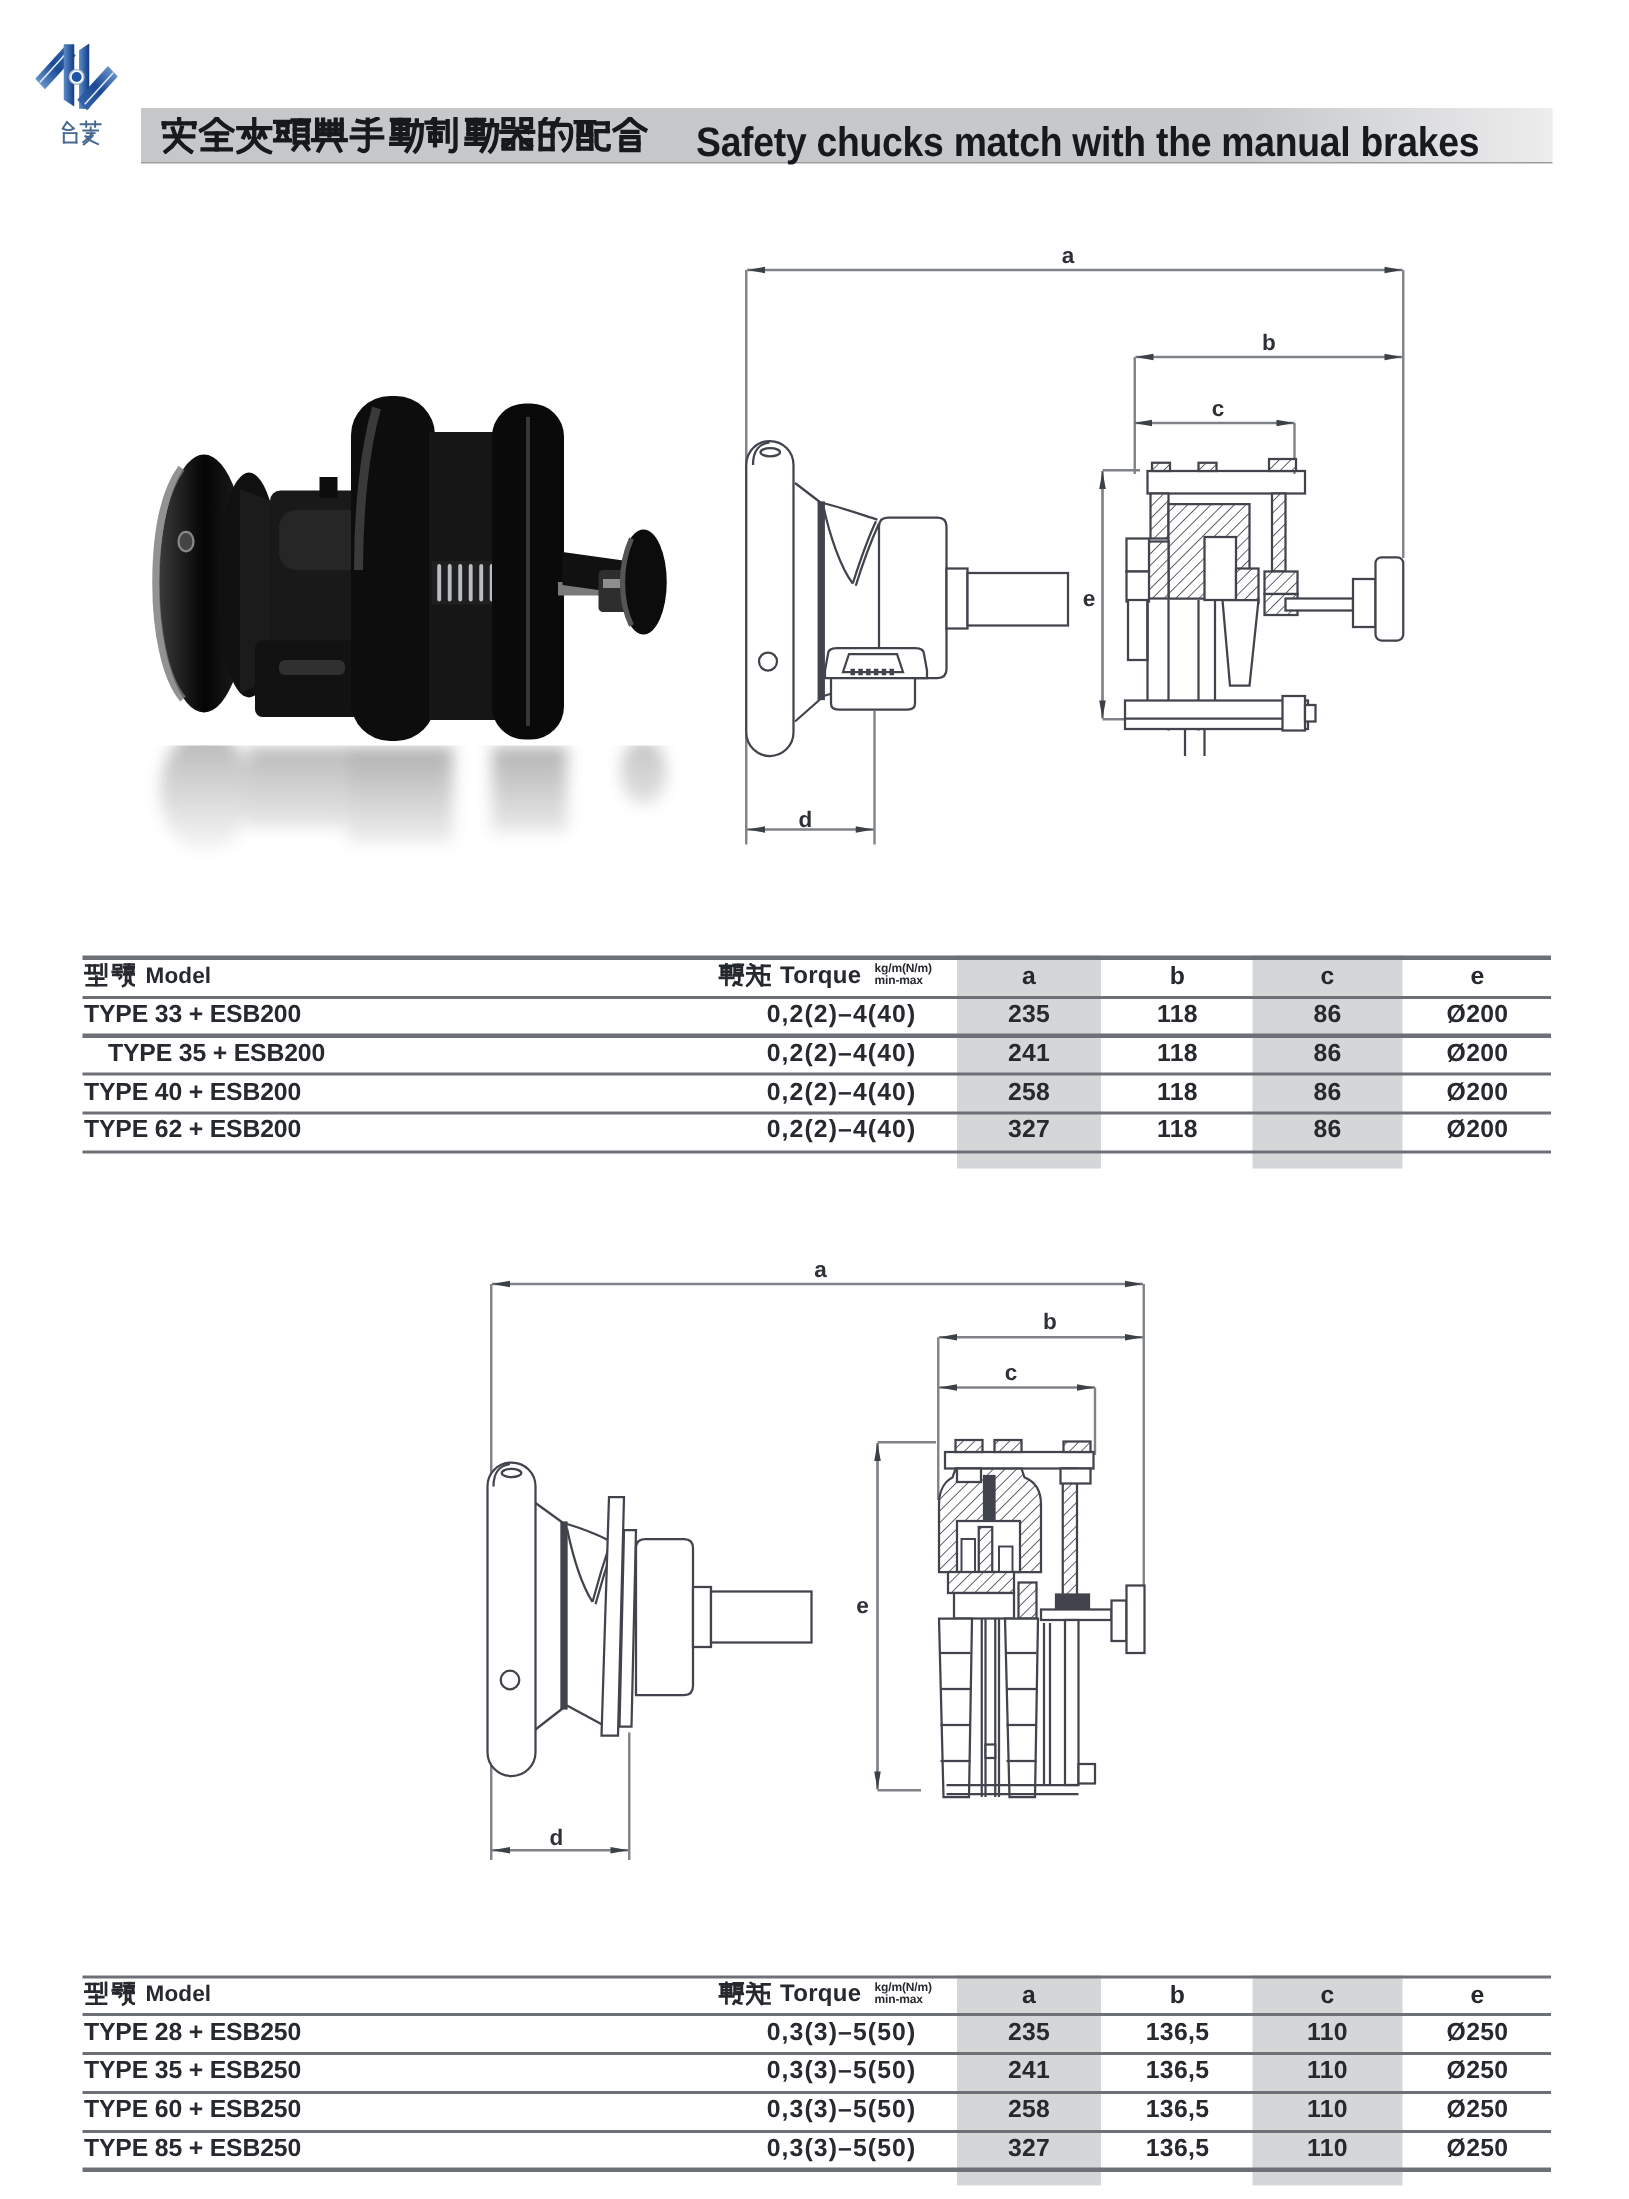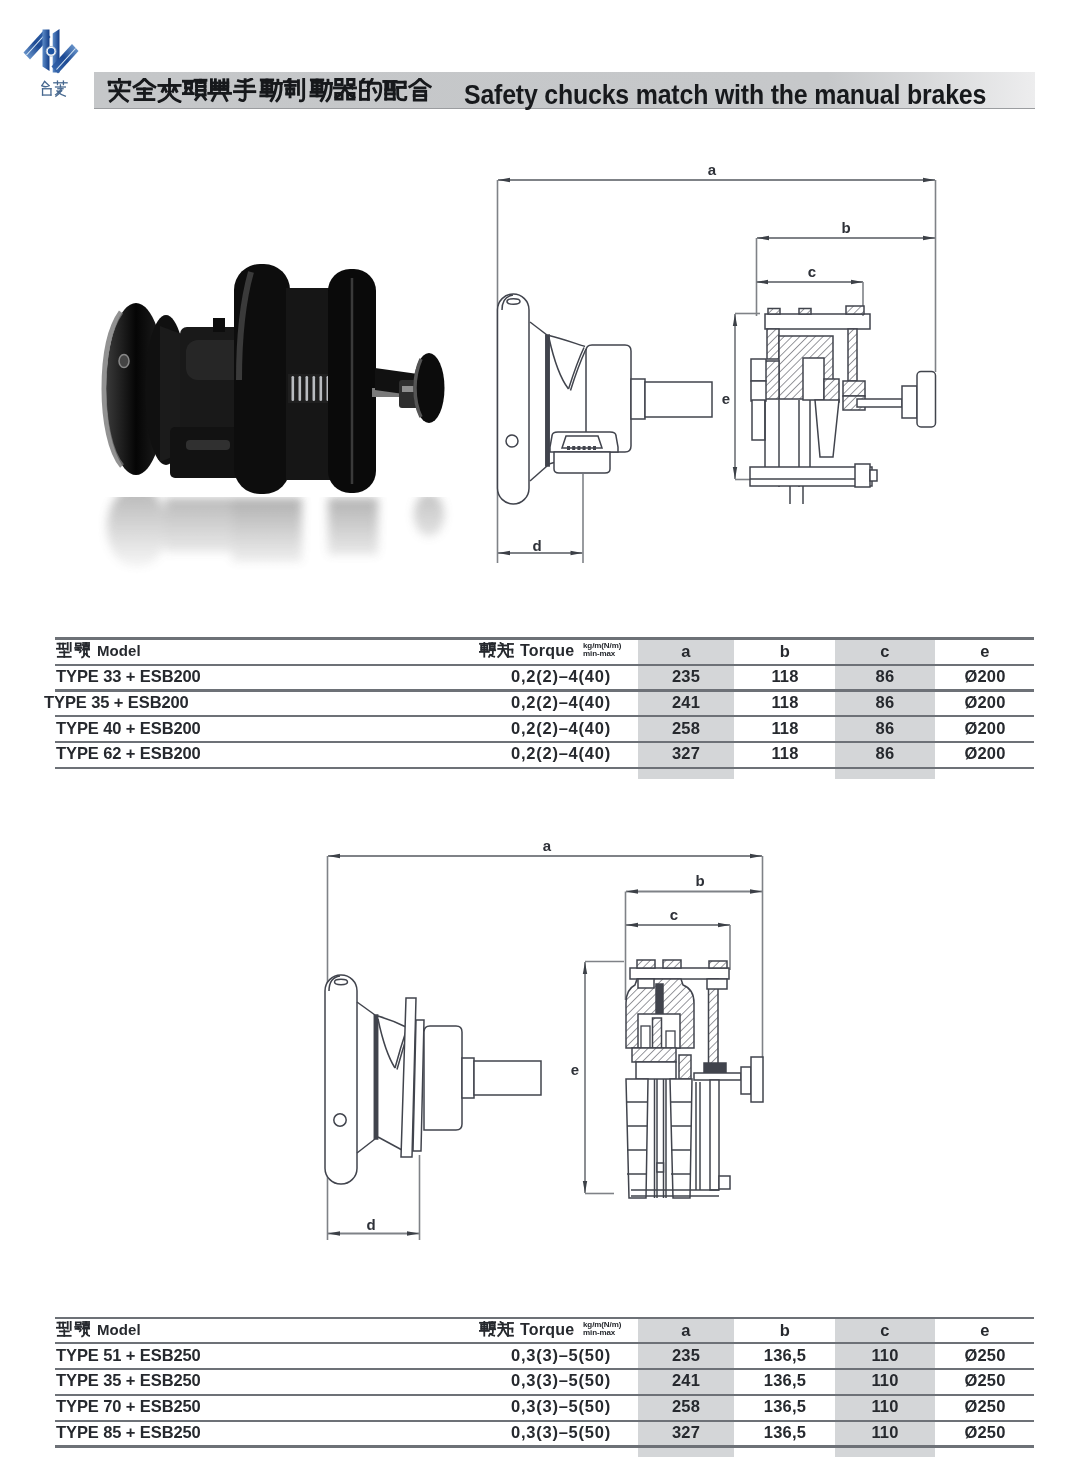--- a/index.html
+++ b/index.html
@@ -566,21 +566,21 @@
     <div class="t b16c" style="left:686px;top:641.5px">a</div>
     <div class="t b16c" style="left:785px;top:641.5px">b</div>
     <div class="t b16c" style="left:885px;top:641.5px">c</div>
     <div class="t b16c" style="left:985px;top:641.5px">e</div>
     <div class="t b16" style="left:56px;top:667px">TYPE 33 + ESB200</div>
     <div class="t b16c" style="left:561px;top:667px;letter-spacing:.75px">0,2(2)–4(40)</div>
     <div class="t b16c" style="left:686px;top:667px">235</div>
     <div class="t b16c" style="left:785px;top:667px">118</div>
     <div class="t b16c" style="left:885px;top:667px">86</div>
     <div class="t b16c" style="left:985px;top:667px">Ø200</div>
-    <div class="t b16" style="left:44px;top:692.8px">TYPE 35 + ESB200</div>
+    <div class="t b16" style="left:72px;top:692.8px">TYPE 35 + ESB200</div>
     <div class="t b16c" style="left:561px;top:692.8px;letter-spacing:.75px">0,2(2)–4(40)</div>
     <div class="t b16c" style="left:686px;top:692.8px">241</div>
     <div class="t b16c" style="left:785px;top:692.8px">118</div>
     <div class="t b16c" style="left:885px;top:692.8px">86</div>
     <div class="t b16c" style="left:985px;top:692.8px">Ø200</div>
     <div class="t b16" style="left:56px;top:718.6px">TYPE 40 + ESB200</div>
     <div class="t b16c" style="left:561px;top:718.6px;letter-spacing:.75px">0,2(2)–4(40)</div>
     <div class="t b16c" style="left:686px;top:718.6px">258</div>
     <div class="t b16c" style="left:785px;top:718.6px">118</div>
     <div class="t b16c" style="left:885px;top:718.6px">86</div>
@@ -615,33 +615,33 @@
       <g fill="none" stroke="#26292e" stroke-width="10.9091" stroke-linecap="square">
         <use href="#g30697" transform="translate(18.2,0) scale(0.165)"></use>
       </g>
     </svg>
     <div class="t r16" style="left:520px;top:1321px">Torque</div>
     <div class="t tiny" style="left:583px;top:1320.5px">kg/m(N/m)<br>min-max</div>
     <div class="t b16c" style="left:686px;top:1320.5px">a</div>
     <div class="t b16c" style="left:785px;top:1320.5px">b</div>
     <div class="t b16c" style="left:885px;top:1320.5px">c</div>
     <div class="t b16c" style="left:985px;top:1320.5px">e</div>
-    <div class="t b16" style="left:56px;top:1345.6px">TYPE 51 + ESB250</div>
+    <div class="t b16" style="left:56px;top:1345.6px">TYPE 28 + ESB250</div>
     <div class="t b16c" style="left:561px;top:1345.6px;letter-spacing:.75px">0,3(3)–5(50)</div>
     <div class="t b16c" style="left:686px;top:1345.6px">235</div>
     <div class="t b16c" style="left:785px;top:1345.6px">136,5</div>
     <div class="t b16c" style="left:885px;top:1345.6px">110</div>
     <div class="t b16c" style="left:985px;top:1345.6px">Ø250</div>
     <div class="t b16" style="left:56px;top:1371.4px">TYPE 35 + ESB250</div>
     <div class="t b16c" style="left:561px;top:1371.4px;letter-spacing:.75px">0,3(3)–5(50)</div>
     <div class="t b16c" style="left:686px;top:1371.4px">241</div>
     <div class="t b16c" style="left:785px;top:1371.4px">136,5</div>
     <div class="t b16c" style="left:885px;top:1371.4px">110</div>
     <div class="t b16c" style="left:985px;top:1371.4px">Ø250</div>
-    <div class="t b16" style="left:56px;top:1397.2px">TYPE 70 + ESB250</div>
+    <div class="t b16" style="left:56px;top:1397.2px">TYPE 60 + ESB250</div>
     <div class="t b16c" style="left:561px;top:1397.2px;letter-spacing:.75px">0,3(3)–5(50)</div>
     <div class="t b16c" style="left:686px;top:1397.2px">258</div>
     <div class="t b16c" style="left:785px;top:1397.2px">136,5</div>
     <div class="t b16c" style="left:885px;top:1397.2px">110</div>
     <div class="t b16c" style="left:985px;top:1397.2px">Ø250</div>
     <div class="t b16" style="left:56px;top:1423px">TYPE 85 + ESB250</div>
     <div class="t b16c" style="left:561px;top:1423px;letter-spacing:.75px">0,3(3)–5(50)</div>
     <div class="t b16c" style="left:686px;top:1423px">327</div>
     <div class="t b16c" style="left:785px;top:1423px">136,5</div>
     <div class="t b16c" style="left:885px;top:1423px">110</div>

